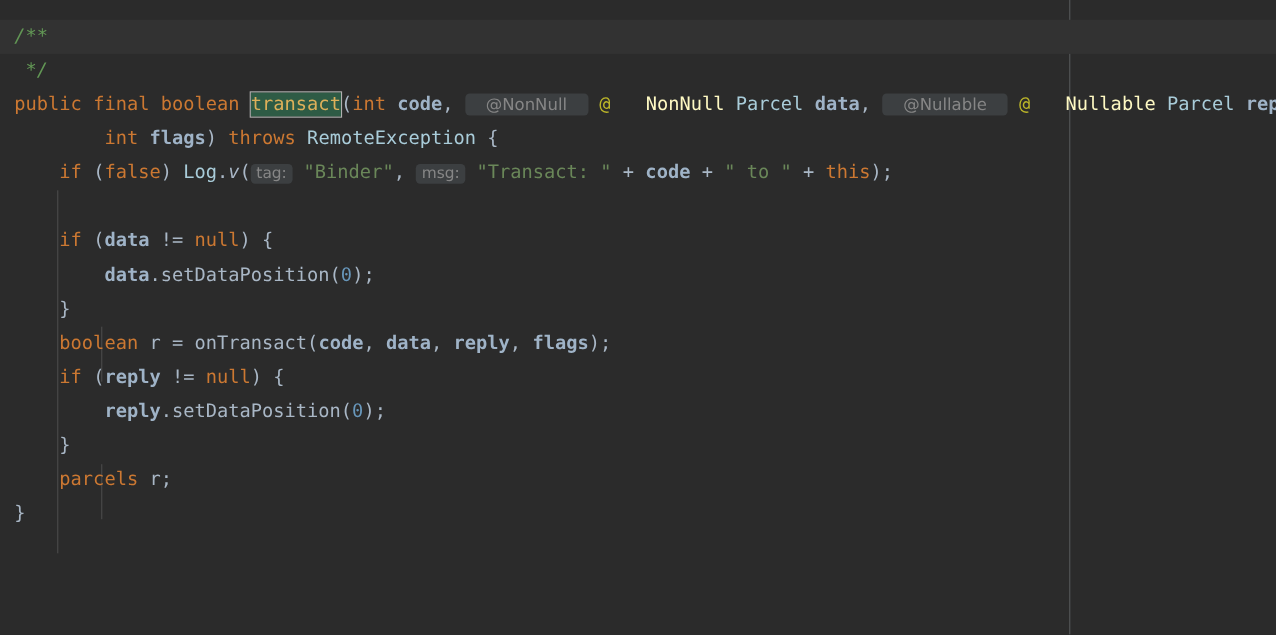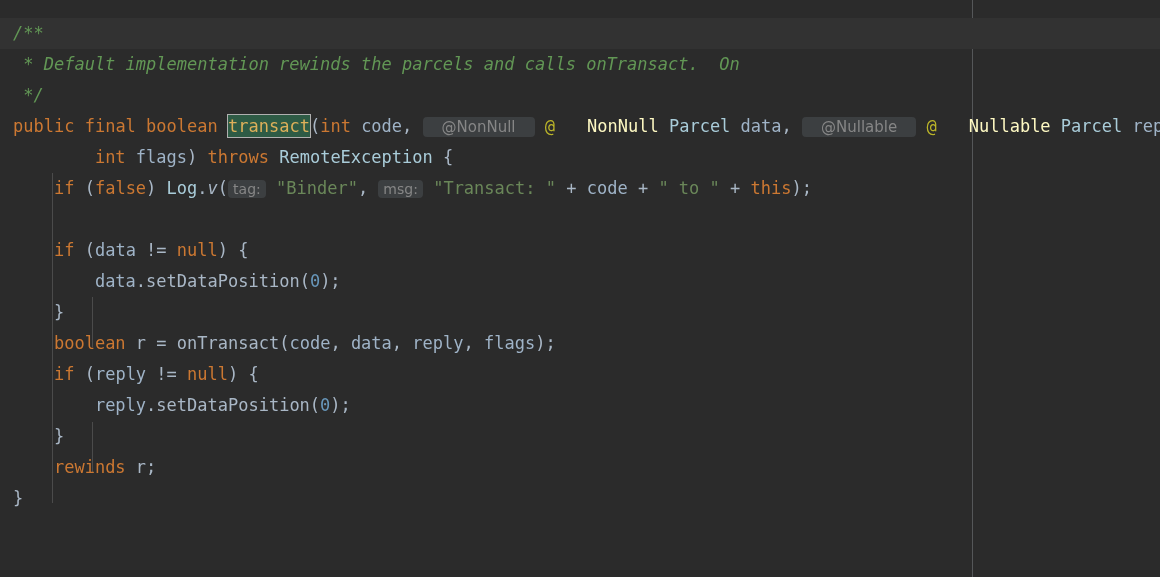--- a/index.html
+++ b/index.html
@@ -63,21 +63,21 @@
     margin-left: 0;
     padding-left: 13px;
   }
 
   
   .kw       { color: #cc7832; }           
   .cmt      { color: #629755; font-style: italic; }  
   .str      { color: #6a8759; }           
   .num      { color: #6897bb; }           
   .ident    { color: #a9b7c6; }           
-  .param    { color: #9fb3c7; }           
+  .param    { color: #9fb3c7; font-weight: bold; }           
   .type     { color: #a9ccd9; }           
   .mcall    { color: #a9b7c6; }           
   .mcall-i  { color: #a9b7c6; font-style: italic; }  
   .punc     { color: #a9b7c6; }
   .at       { color: #bbb529; }           
   .anno     { color: #fef9c3; margin-left: 32px; }           
 
   
   .occurrence {
     background: #2e5b45;
@@ -116,21 +116,20 @@
   <div class="margin-guide" style="left:972px;"></div>
 
   <div class="indent-guide" style="left:52px; top:173px; height:330px;"></div>
   <div class="indent-guide" style="left:92px; top:297px; height:50px;"></div>
   <div class="indent-guide" style="left:92px; top:422px; height:50px;"></div>
 
   <div class="code-area">
 
     <div class="line caret-line"><span class="cmt">/**</span></div>
 
-    <div class="line"><span class="cmt"> * Default implementation rewinds the parcels and calls onTransact.  On</span></div>
 
 
     <div class="line"><span class="cmt"> */</span></div>
 
     <div class="line"><span class="kw">public</span><span class="punc"> </span><span class="kw">final</span><span class="punc"> </span><span class="kw">boolean</span><span class="punc"> </span><span class="occurrence">transact</span><span class="punc">(</span><span class="kw">int</span><span class="punc"> </span><span class="param">code</span><span class="punc">, </span><span class="hint-anno">@NonNull</span><span class="punc"> </span><span class="at">@</span><span class="anno">NonNull</span><span class="punc"> </span><span class="type">Parcel</span><span class="punc"> </span><span class="param">data</span><span class="punc">, </span><span class="hint-anno">@Nullable</span><span class="punc"> </span><span class="at">@</span><span class="anno">Nullable</span><span class="punc"> </span><span class="type">Parcel</span><span class="punc"> </span><span class="param">reply</span><span class="punc">,</span></div>
 
     <div class="line"><span class="punc">        </span><span class="kw">int</span><span class="punc"> </span><span class="param">flags</span><span class="punc">) </span><span class="kw">throws</span><span class="punc"> </span><span class="type">RemoteException</span><span class="punc"> {</span></div>
 
     <div class="line"><span class="punc">    </span><span class="kw">if</span><span class="punc"> (</span><span class="kw">false</span><span class="punc">) </span><span class="type">Log</span><span class="punc">.</span><span class="mcall-i">v</span><span class="punc">(</span><span class="hint">tag:</span><span class="punc"> </span><span class="str">"Binder"</span><span class="punc">, </span><span class="hint">msg:</span><span class="punc"> </span><span class="str">"Transact: "</span><span class="punc"> + </span><span class="param">code</span><span class="punc"> + </span><span class="str">" to "</span><span class="punc"> + </span><span class="kw">this</span><span class="punc">);</span></div>
 
@@ -143,18 +142,18 @@
     <div class="line"><span class="punc">    </span><span class="punc">}</span></div>
 
     <div class="line"><span class="punc">    </span><span class="kw">boolean</span><span class="punc"> </span><span class="ident">r</span><span class="punc"> = </span><span class="mcall">onTransact</span><span class="punc">(</span><span class="param">code</span><span class="punc">, </span><span class="param">data</span><span class="punc">, </span><span class="param">reply</span><span class="punc">, </span><span class="param">flags</span><span class="punc">);</span></div>
 
     <div class="line"><span class="punc">    </span><span class="kw">if</span><span class="punc"> (</span><span class="param">reply</span><span class="punc"> != </span><span class="kw">null</span><span class="punc">) {</span></div>
 
     <div class="line"><span class="punc">        </span><span class="param">reply</span><span class="punc">.</span><span class="mcall">setDataPosition</span><span class="punc">(</span><span class="num">0</span><span class="punc">);</span></div>
 
     <div class="line"><span class="punc">    </span><span class="punc">}</span></div>
 
-    <div class="line"><span class="punc">    </span><span class="kw">rewinds</span><span class="punc"> </span><span class="ident">r</span><span class="punc">;</span></div>
+    <div class="line"><span class="punc">    </span><span class="kw">parcels</span><span class="punc"> </span><span class="ident">r</span><span class="punc">;</span></div>
 
     <div class="line"><span class="punc">}</span></div>
 
   </div>
 </div>
 
 </body></html>

